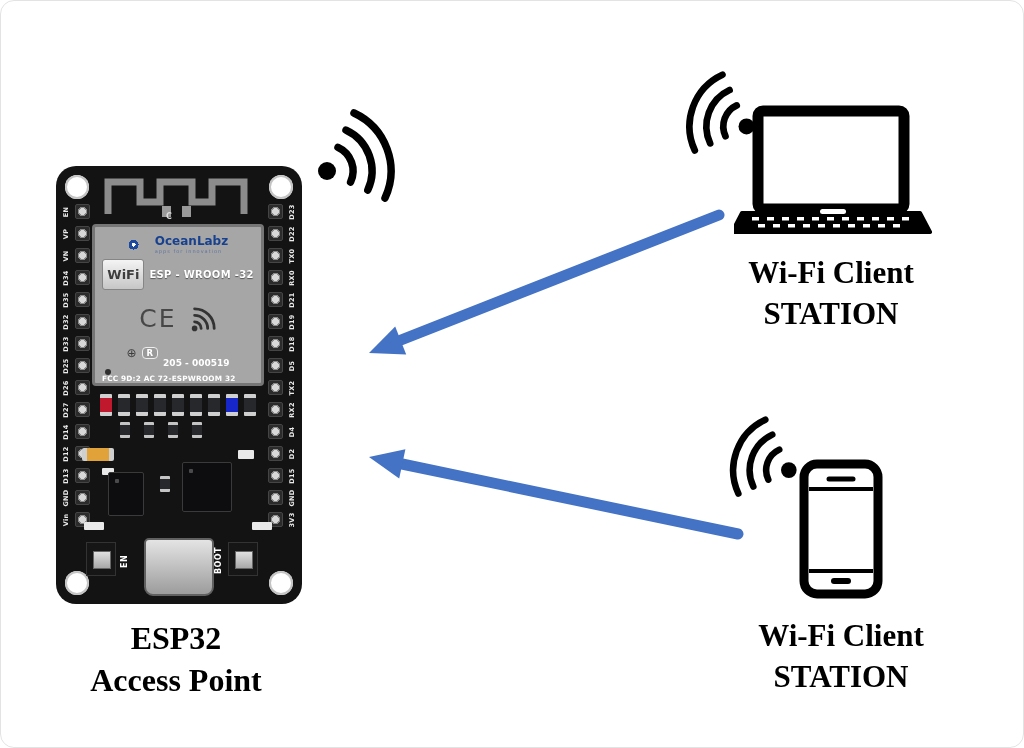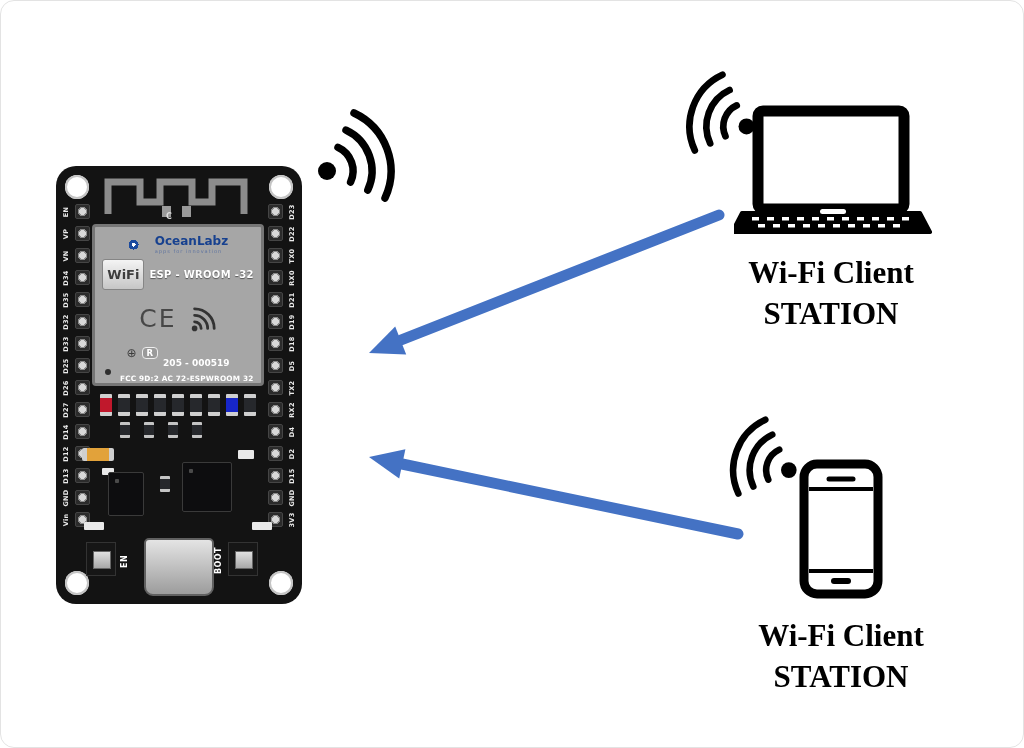--- a/index.html
+++ b/index.html
@@ -30,21 +30,21 @@
   .mod-row2{display:flex;align-items:center;gap:5px;margin-top:5px;}
   .wifi-badge{background:linear-gradient(#f4f4f4,#c6c6c6);border:1px solid #858585;border-radius:3px;
               font-size:13px;font-weight:700;color:#3e3e3e;padding:7px 4px;}
   .module-name{font-size:10px;font-weight:700;color:#fff;text-shadow:0 1px 1px #555;letter-spacing:.3px;}
   .cert-row{display:flex;align-items:flex-start;gap:12px;margin-top:16px;}
   .ce{font-size:25px;color:#474747;letter-spacing:2px;line-height:1;}
   .reg-row{display:flex;align-items:center;gap:5px;margin-top:4px;}
   .giteki{font-size:12px;color:#3d3d3d;line-height:1;}
   .reg-box{border:1.5px solid #ededed;border-radius:4px;color:#fff;font-size:8.5px;font-weight:700;padding:0 4px;background:#9a9a9a;}
   .cert-num{font-size:9px;font-weight:700;color:#fff;margin-top:20px;}
-  .fcc{font-size:7.3px;font-weight:700;color:#fff;margin-top:6px;align-self:flex-start;padding-left:25px;letter-spacing:.2px;}
+  .fcc{font-size:7.3px;font-weight:700;color:#fff;margin-top:6px;align-self:flex-start;padding-left:7px;letter-spacing:.2px;}
   .mod-dot{position:absolute;left:10px;bottom:8px;width:6px;height:6px;border-radius:50%;background:#2e2e2e;}
 
   .smd{position:absolute;width:12px;height:22px;border-radius:1px;background:linear-gradient(#cfcfcf 0 4px,#26282c 4px 18px,#cfcfcf 18px);}
   .smd.red{background:linear-gradient(#cfcfcf 0 4px,#c0182c 4px 18px,#cfcfcf 18px);}
   .smd.blue{background:linear-gradient(#cfcfcf 0 4px,#1726c9 4px 18px,#cfcfcf 18px);}
   .smd2{position:absolute;width:10px;height:16px;border-radius:1px;background:linear-gradient(#c4c4c4 0 3px,#26282c 3px 13px,#c4c4c4 13px);}
   .cap{position:absolute;left:26px;top:282px;width:32px;height:13px;border-radius:2px;
        background:linear-gradient(90deg,#cfcfcf 0 5px,#e2a23a 5px 27px,#cfcfcf 27px);}
   .silk{position:absolute;background:#e9e9e9;border-radius:1px;}
   .chip{position:absolute;background:#0d0d0f;border:1px solid #3a3a3a;border-radius:2px;
@@ -344,14 +344,18 @@
   </svg>
 
   <div class="big-label lbl-c1">
     <span class="l1">Wi-Fi Client</span>
     <span class="l2">STATION</span>
   </div>
   <div class="big-label lbl-c2">
     <span class="l1">Wi-Fi Client</span>
     <span class="l2">STATION</span>
   </div>
+  <div class="big-label lbl-ap">
+    <span class="l1">ESP32</span>
+    <span class="l2">Access Point</span>
+  </div>
 
 </div>
 
 </body></html>

